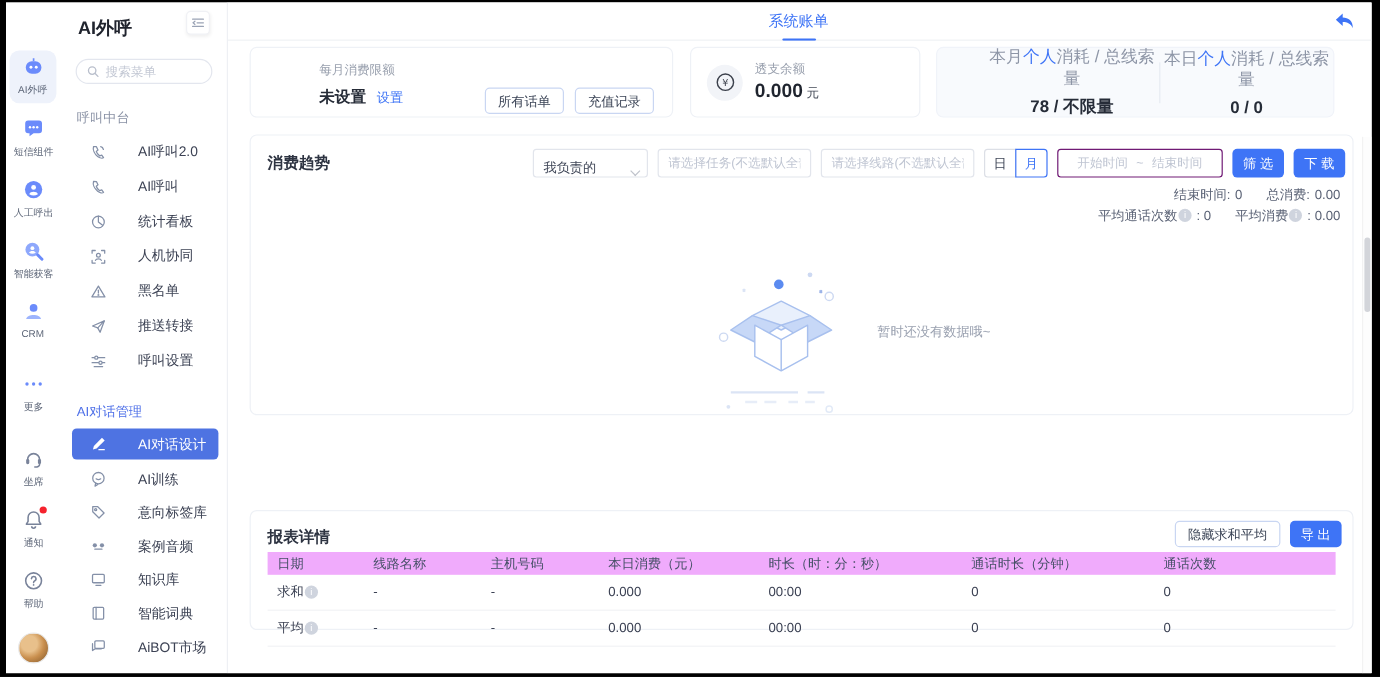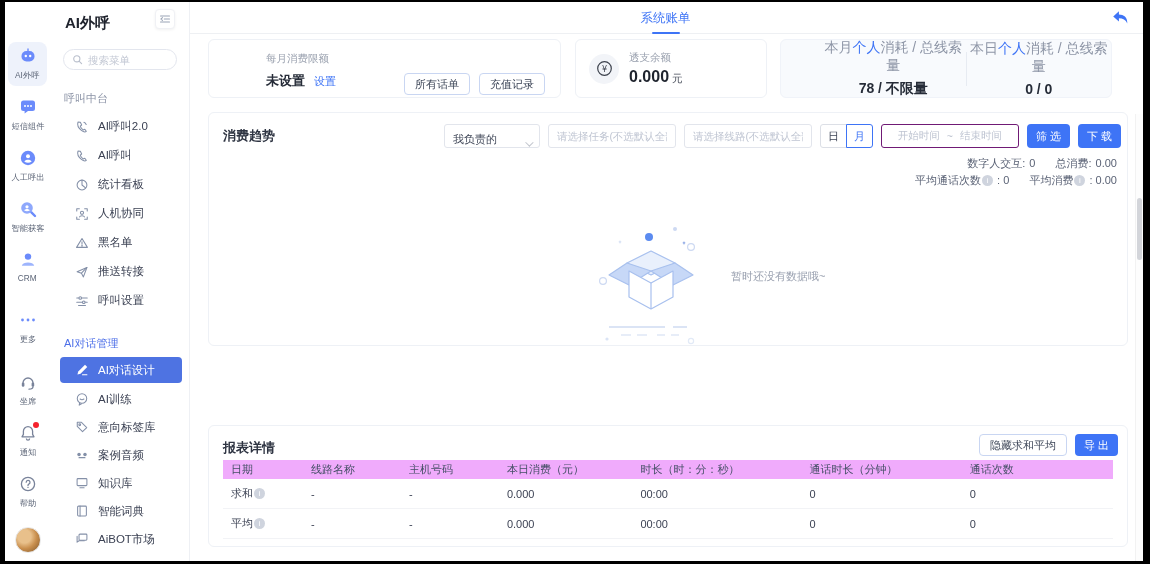--- a/index.html
+++ b/index.html
@@ -28,21 +28,21 @@
   .sb-title { margin:12px 0 0 15px; font-size:15px; font-weight:bold; color:#20242e; }
   .collapse-btn { position:absolute; top:7px; right:14px; width:20px; height:20px; background:#fff;
     border:1px solid #f0f1f5; border-radius:4px; box-shadow:0 1px 3px rgba(0,0,0,.06);
     display:flex; align-items:center; justify-content:center; cursor:pointer; }
   .search-box { margin:16px 12px 0 13px; height:21px; border:1px solid #e3e6ee; border-radius:11px;
     display:flex; align-items:center; padding:0 8px; gap:5px; background:#fff; }
   .search-box input { border:none; outline:none; width:80px; font-size:10.5px; color:#555; background:transparent; }
   .search-box input::placeholder { color:#c3c8d4; }
   .section-label { margin:21px 0 6px 14px; font-size:11px; color:#8a92a5; }
   .section-label.blue { color:#4d6fe8; }
-  .menu-item { height:29px; display:flex; align-items:center; padding-left:25px; gap:9px;
+  .menu-item { height:29px; display:flex; align-items:center; padding-left:25px; gap:26px;
     font-size:11.5px; color:#3c4254; cursor:pointer; white-space:nowrap; }
   .sec2 .menu-item { height:28px; }
   .menu-item .mi-icon { width:14px; height:14px; display:flex; align-items:center; justify-content:center; }
   .menu-item.active { background:#4e73e2; color:#fff; border-radius:4px; margin:2px 7px 2px 10px;
     padding-left:15px; height:26px; }
   svg.line-ic { stroke:#8490a8; fill:none; stroke-width:1.2; stroke-linecap:round; stroke-linejoin:round; }
 
   
   .main { flex:1; position:relative; background:#fff; }
   .topbar { height:32px; border-bottom:1px solid #eef0f3; position:relative; background:#fff; }
@@ -98,21 +98,21 @@
     color:#fff; font-size:11px; cursor:pointer; font-family:inherit; white-space:nowrap; }
   .stats { position:absolute; right:10px; top:42px; text-align:right; font-size:11px; color:#5a6275; line-height:17px; }
   .stats b { font-weight:normal; margin-left:4px; }
   .stat-gap { display:inline-block; width:14px; }
   .info-i { display:inline-block; width:11px; height:11px; border-radius:50%; background:#cfd4de; color:#fff;
     font-size:8px; line-height:11px; text-align:center; vertical-align:1px; margin-left:1px; font-style:normal; }
 
   .empty-wrap { position:absolute; left:382px; top:106px; display:flex; align-items:center; }
   .empty-text { font-size:11px; color:#9aa1b0; margin-left:20px; margin-top:-16px; }
 
-  .card-report { left:18px; top:391px; width:920px; height:122px; }
+  .card-report { left:18px; top:391px; width:920px; height:100px; }
   .report-title { position:absolute; left:14px; top:13px; font-size:13px; font-weight:bold; color:#2e3442; }
   .report-btns { position:absolute; right:9px; top:8px; display:flex; gap:8px; }
   .rtable { position:absolute; left:14px; right:14px; top:34px; font-size:11px; }
   .trow { display:grid; grid-template-columns:9% 11% 11% 15% 19% 18% 17%; align-items:center; }
   .thead { background:#f0abfc; height:19px; color:#454f66; }
   .trow > div { padding-left:8px; white-space:nowrap; overflow:hidden; }
   .tbody-row { height:30px; color:#3c4254; border-bottom:1px solid #f2f3f6; }
 
   .v-scroll-track { position:absolute; right:0; top:80px; bottom:0; width:8px; background:#fdfdfd; border-left:1px solid #f2f2f2; }
   .v-scroll-thumb { position:absolute; right:1px; top:84px; width:5px; height:62px; background:#d3d5da; border-radius:3px; }
@@ -458,21 +458,21 @@
           <div class="date-range">
             <span>开始时间</span>
             <span>~</span>
             <span>结束时间</span>
           </div>
           <button class="primary-btn">筛 选</button>
           <button class="primary-btn">下 载</button>
         </div>
         <div class="stats">
           <div>
-            <span>数字人交互:</span><b>0</b>
+            <span>结束时间:</span><b>0</b>
             <span class="stat-gap"></span>
             <span>总消费:</span><b>0.00</b>
           </div>
           <div>
             <span>平均通话次数</span><span class="info-i">i</span><b>: 0</b>
             <span class="stat-gap"></span>
             <span>平均消费</span><span class="info-i">i</span><b>: 0.00</b>
           </div>
         </div>
 

